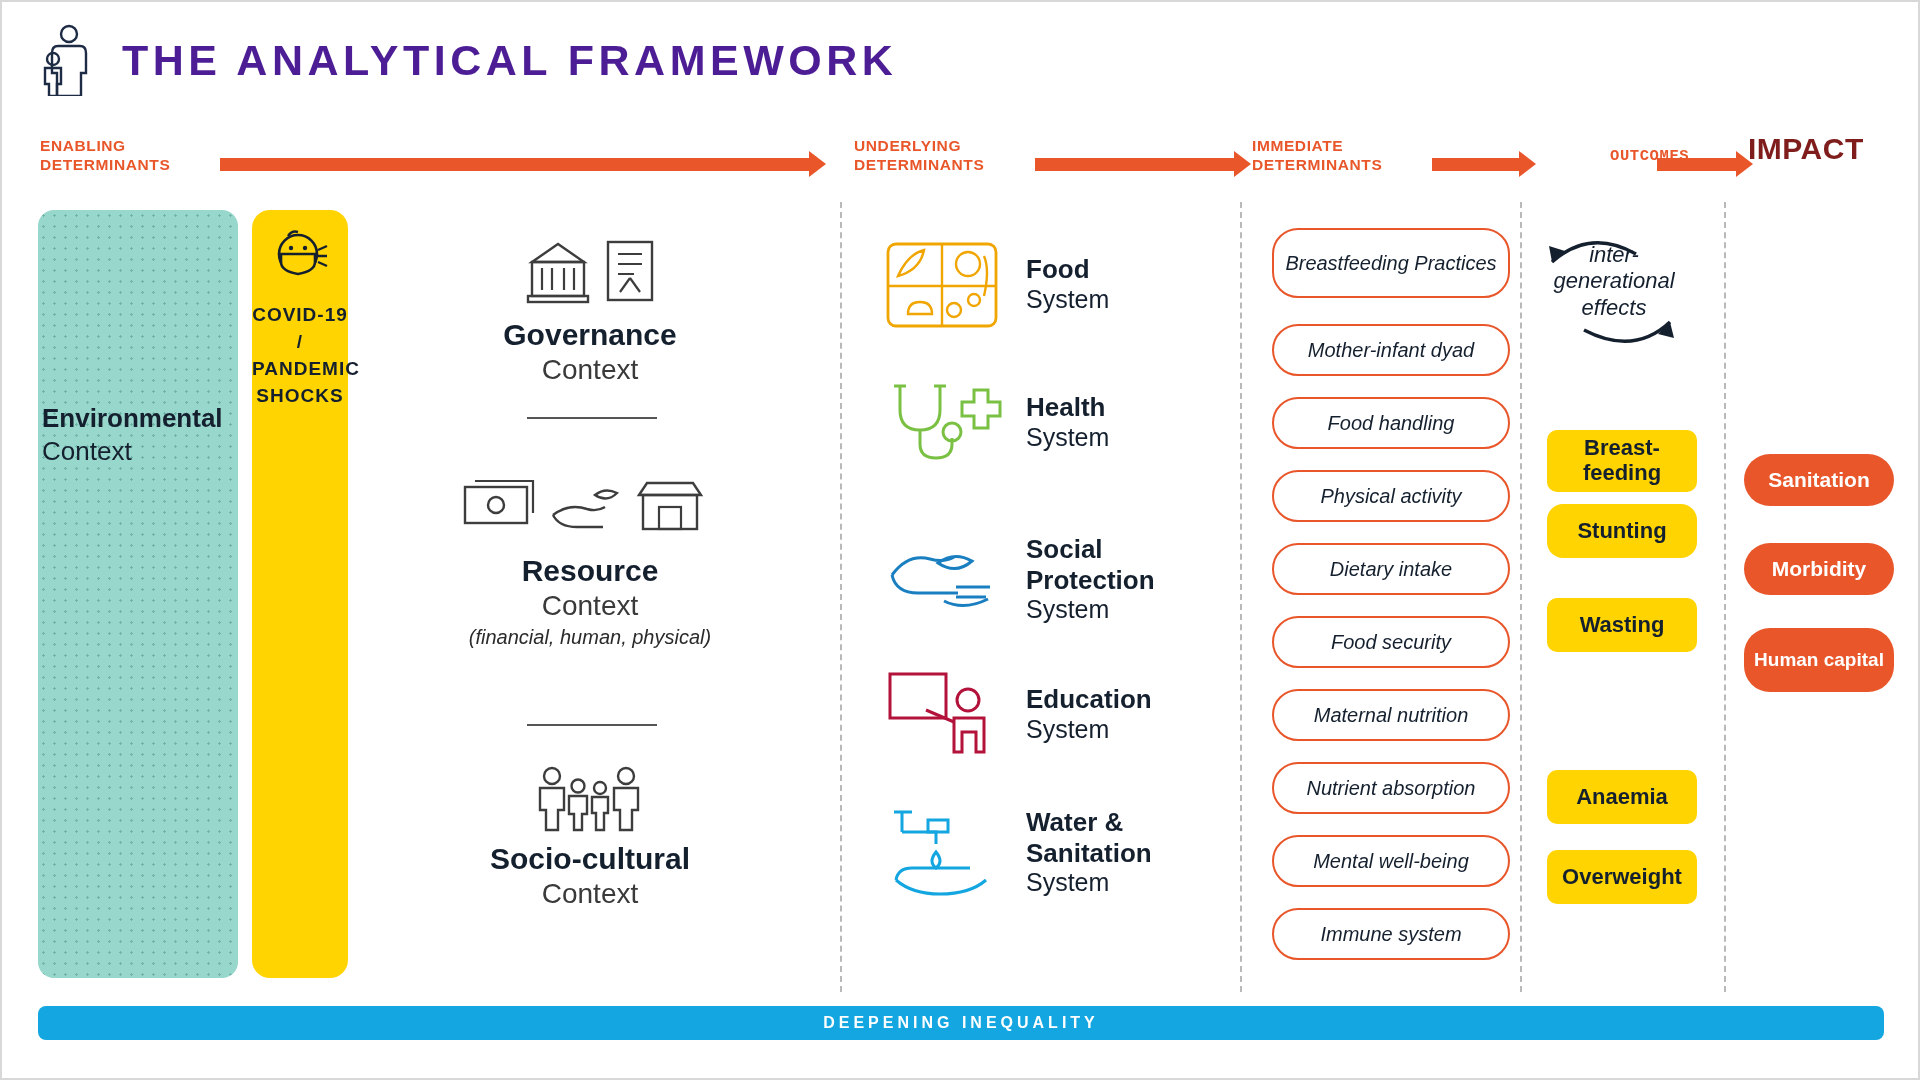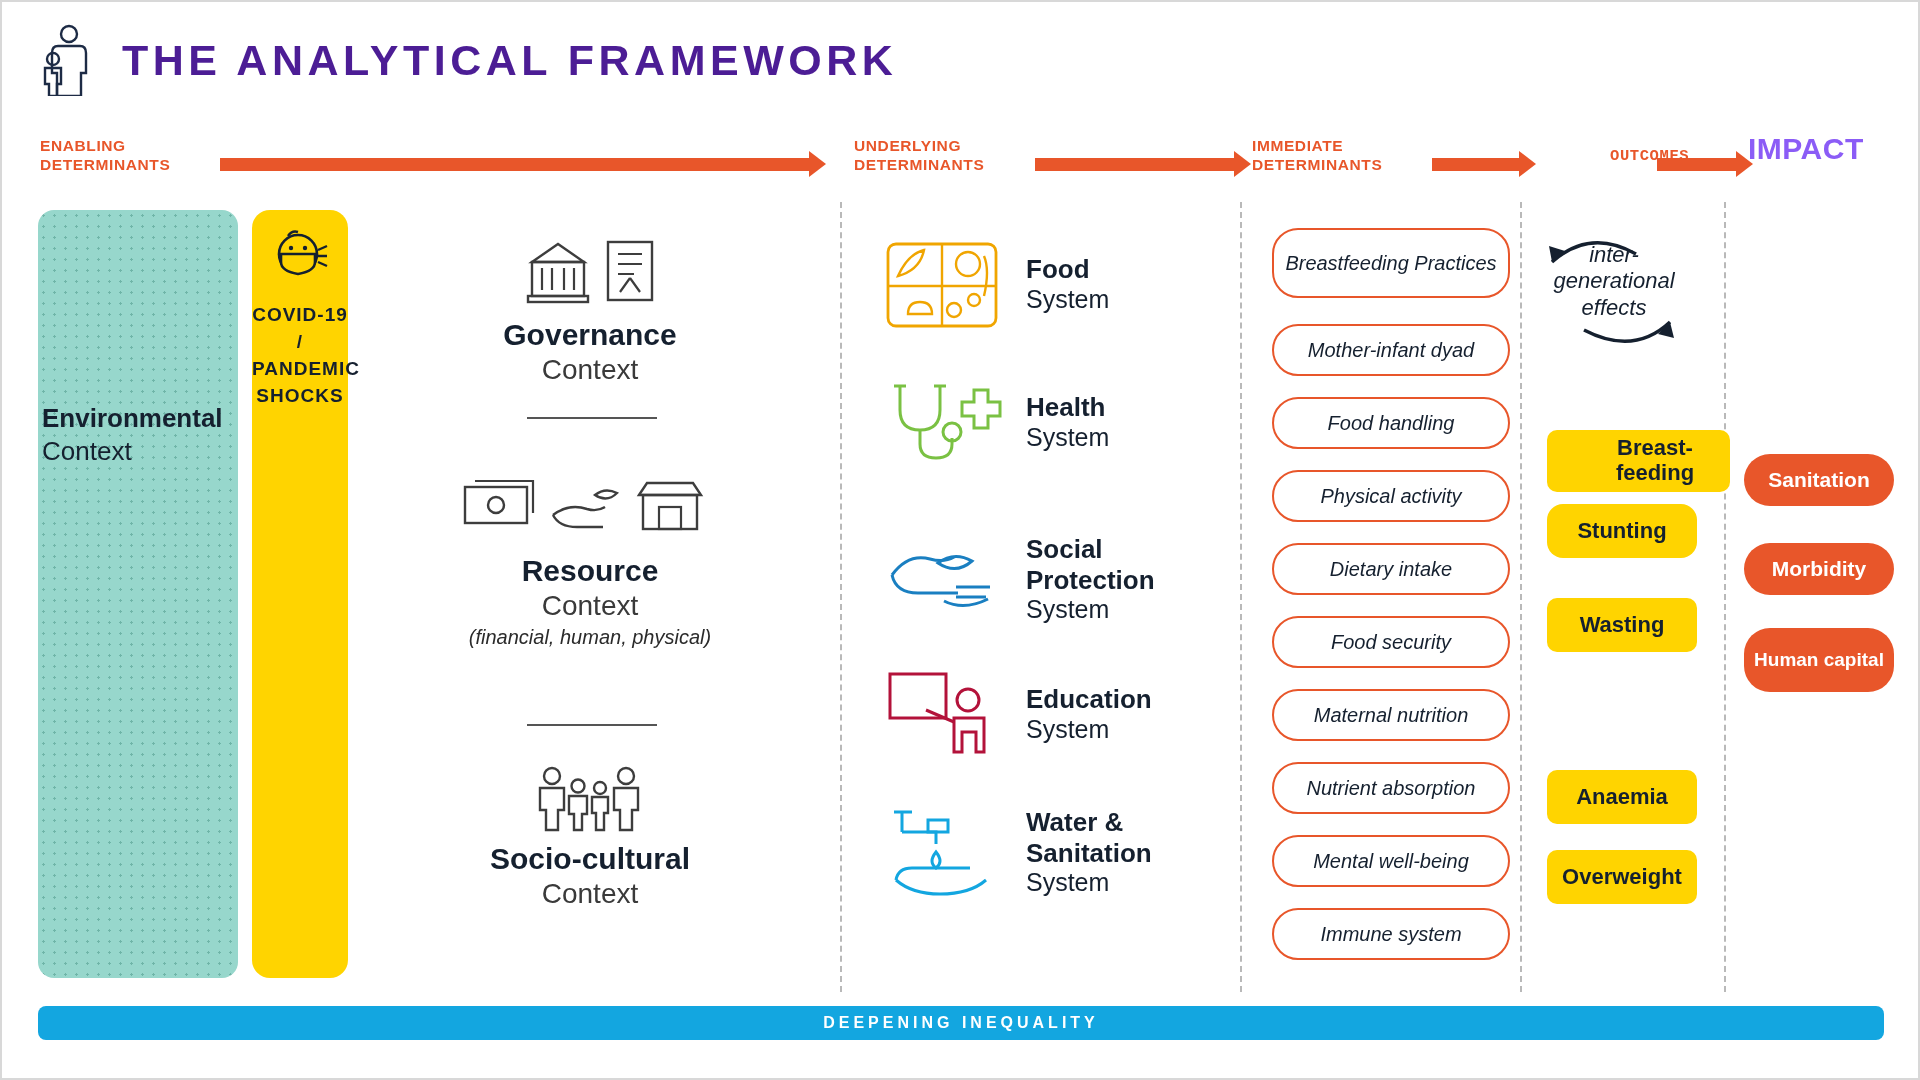--- a/index.html
+++ b/index.html
@@ -40,21 +40,21 @@
     position:absolute;height:13px;background:#e8562a;
   }
   .arrow:after{
     content:"";position:absolute;right:-16px;top:-7px;
     border-left:17px solid #e8562a;
     border-top:13px solid transparent;
     border-bottom:13px solid transparent;
   }
   .impact-label{
     position:absolute;
-    font-size:30px;font-weight:bold;color:#8b5cf6;letter-spacing:.5px;
+    font-size:30px;font-weight:bold;color:#7f1d1d;letter-spacing:.5px;
   }
 
   
   .divider{
     position:absolute;top:200px;height:790px;
     border-left:2px dashed #b9b9b9;
   }
 
   
   .env-box{
@@ -114,21 +114,21 @@
     position:absolute;left:1542px;top:240px;width:140px;
     text-align:center;font-style:italic;font-size:22px;line-height:1.2;color:#15202f;
   }
   .inter-arc{position:absolute;left:1528px;top:220px;width:170px;height:140px;}
   .outcome{
     position:absolute;left:1545px;width:150px;height:54px;
     background:#ffd400;border-radius:10px;
     display:flex;align-items:center;justify-content:center;text-align:center;
     font-size:22px;font-weight:bold;color:#15202f;line-height:1.12;
   }
-  .outcome.tall{height:62px;padding-left:33px;}
+  .outcome.tall{height:62px;}
 
   
   .impact{
     position:absolute;left:1742px;width:150px;height:52px;
     background:#e8562a;border-radius:26px;
     display:flex;align-items:center;justify-content:center;text-align:center;
     font-size:21px;font-weight:bold;color:#fff;line-height:1.1;
   }
   .impact.tall{height:64px;font-size:19px;}
 

